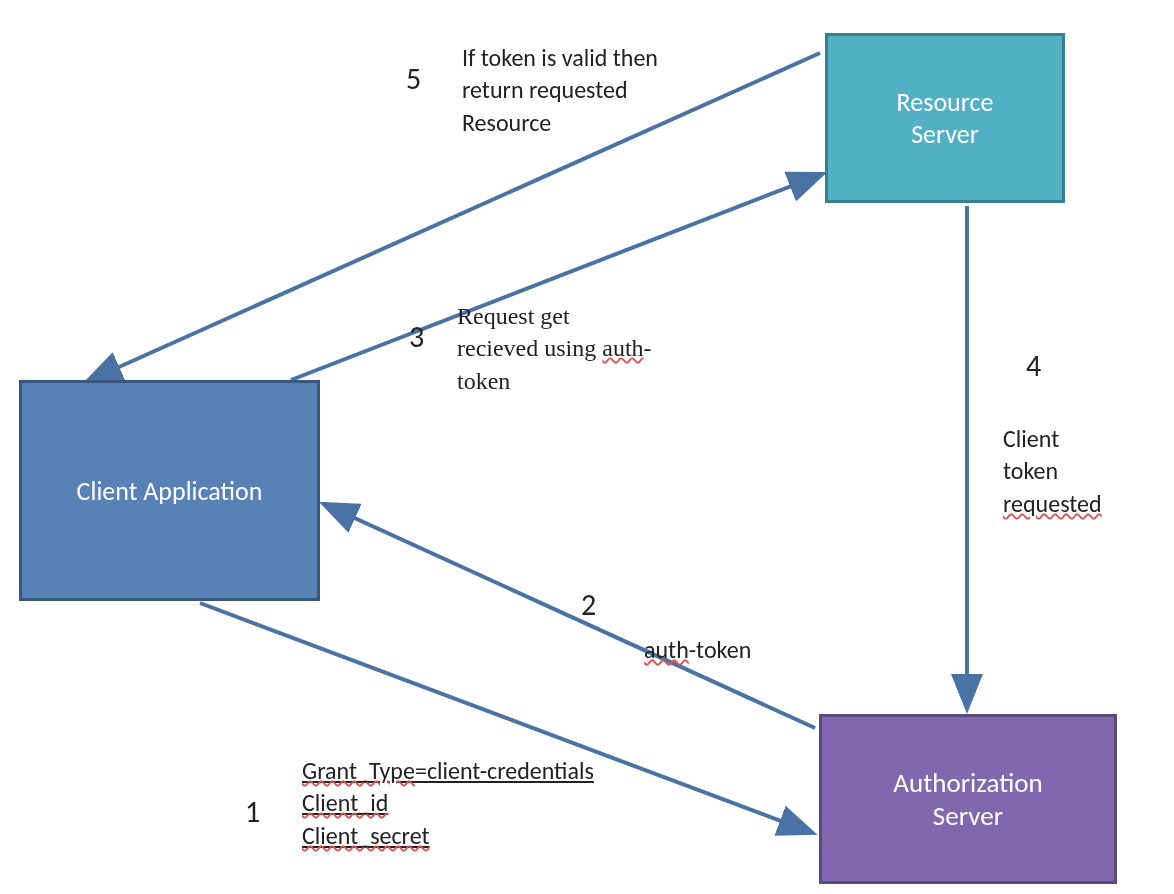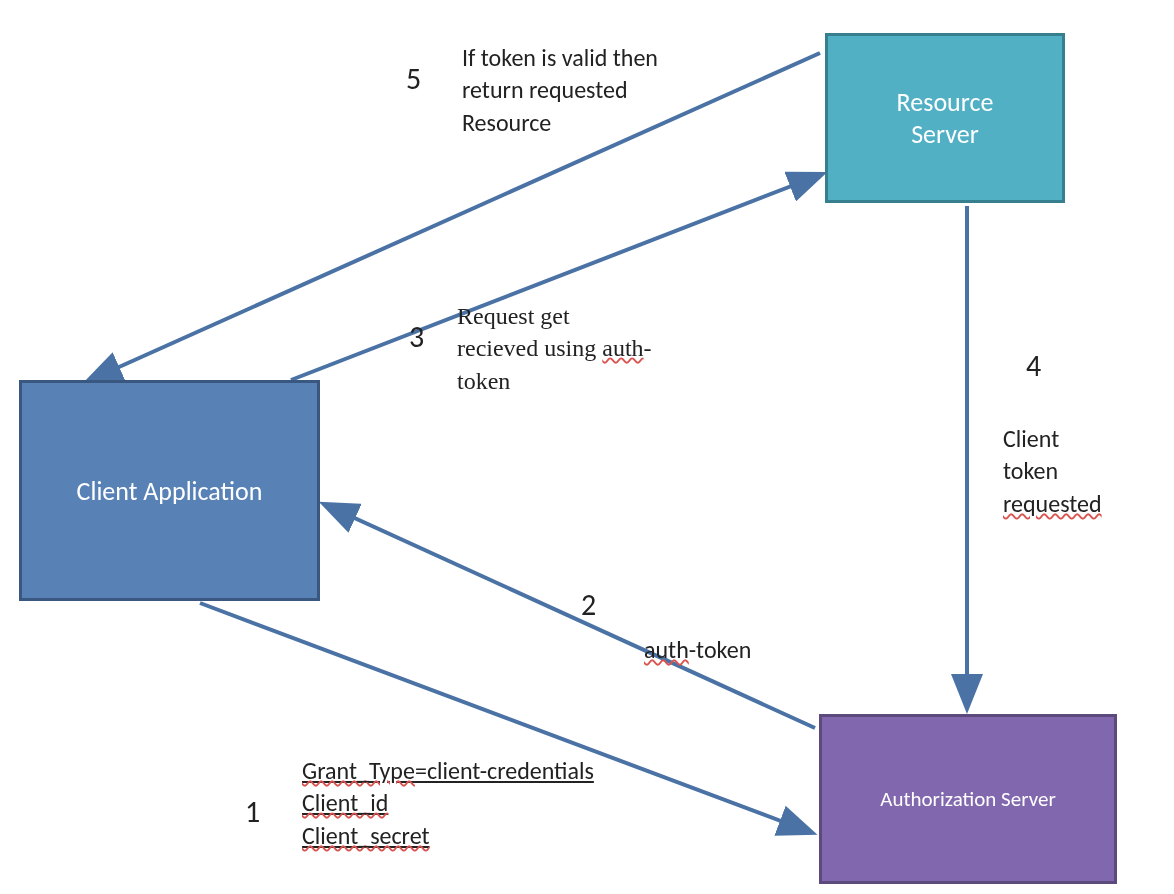--- a/index.html
+++ b/index.html
@@ -37,21 +37,21 @@
       left: 825px;
       top: 33px;
       width: 240px;
       height: 170px;
     }
     .node-auth {
       left: 819px;
       top: 714px;
       width: 298px;
       height: 170px;
-      font-size: 21px;
+      font-size: 27px;
     }
     svg.arrows {
       position: absolute;
       left: 0;
       top: 0;
       width: 1174px;
       height: 894px;
       pointer-events: none;
     }
     .step-number {

